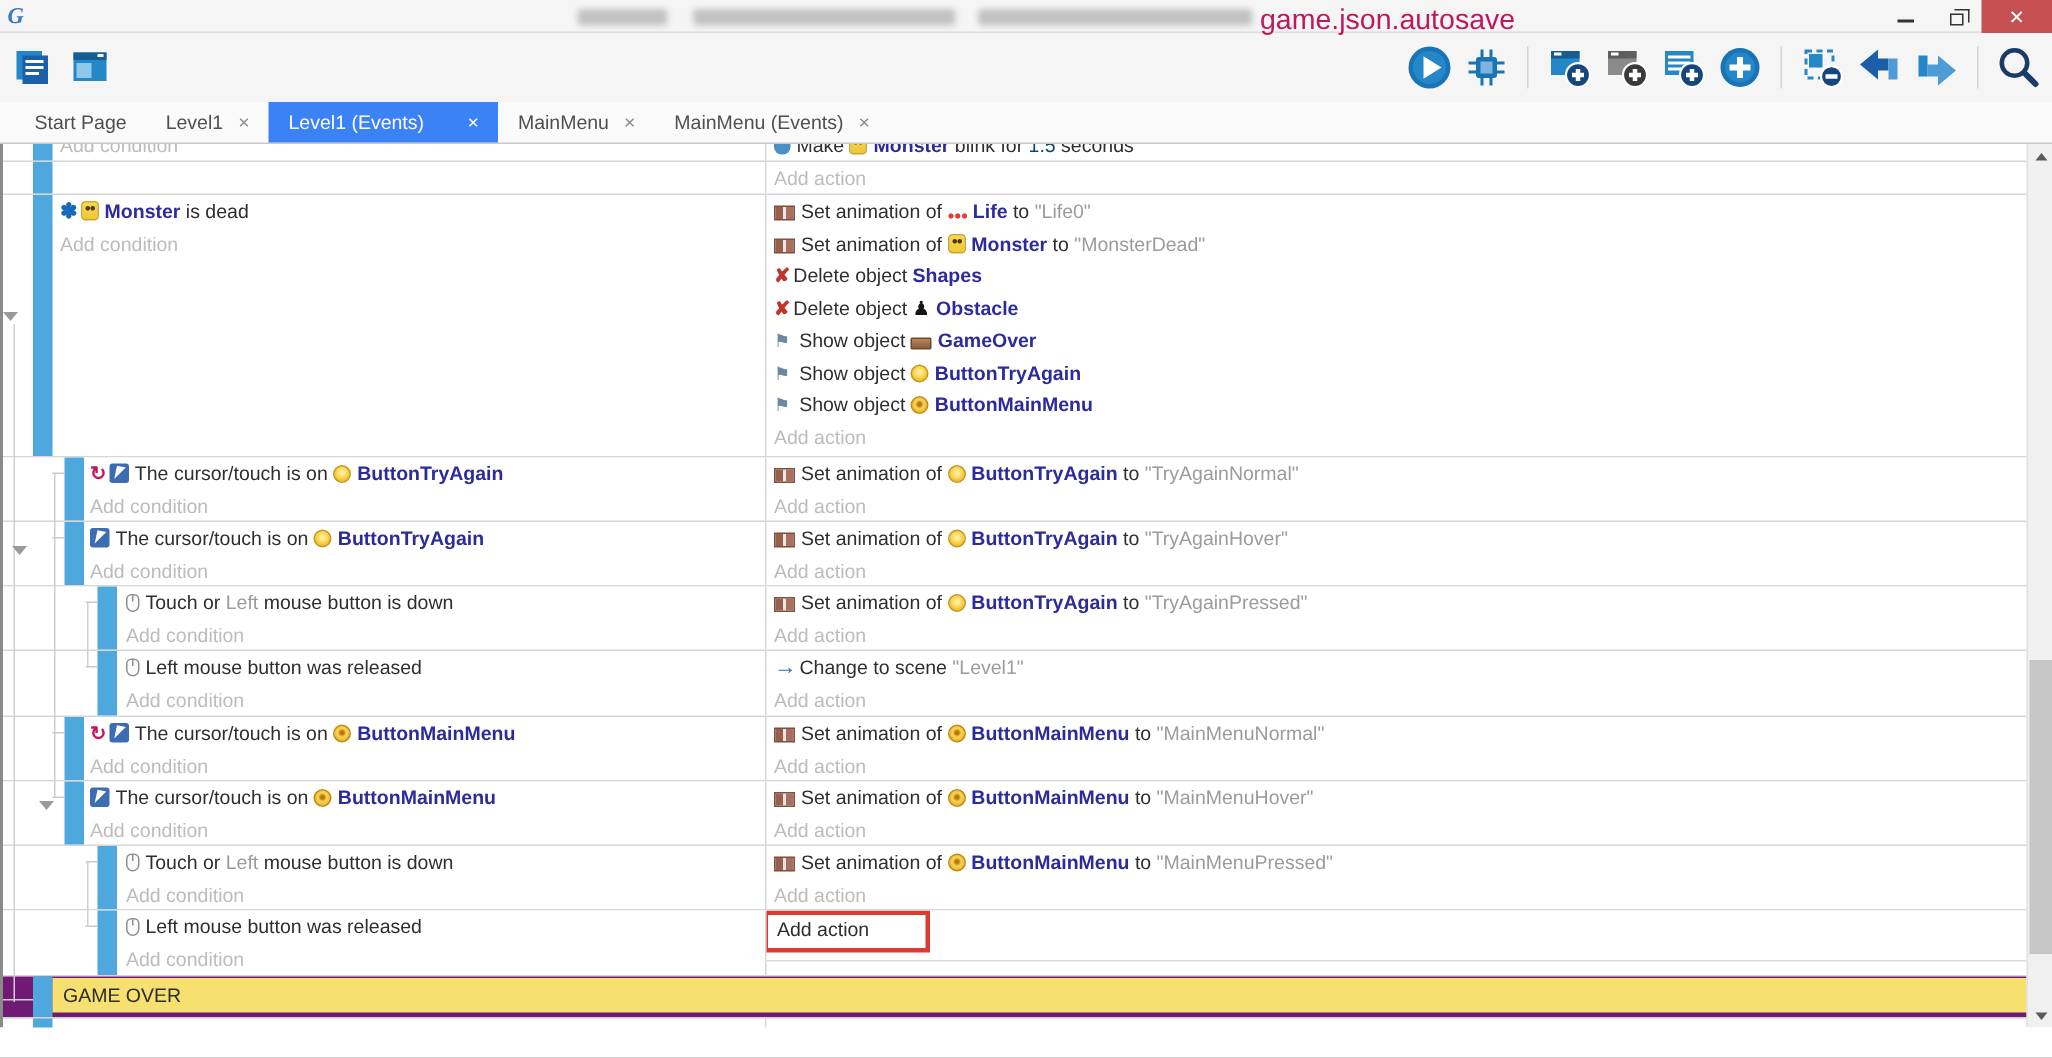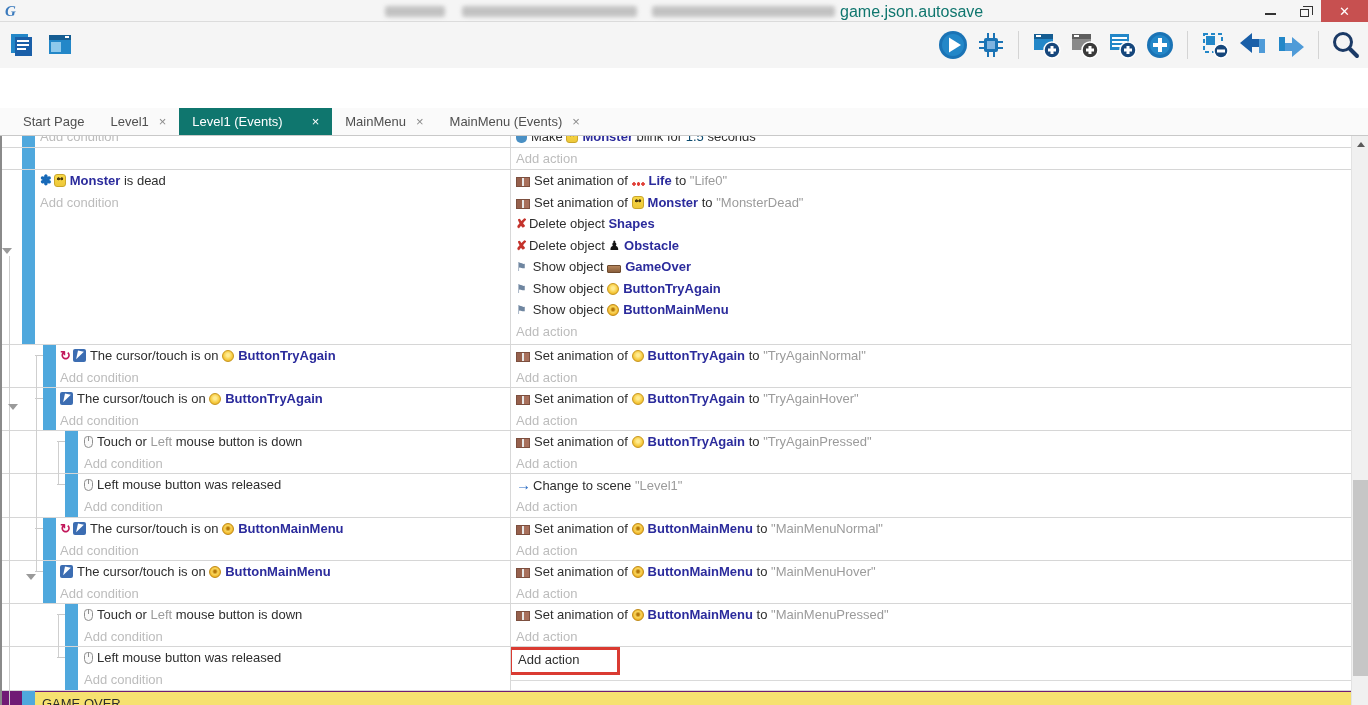--- a/index.html
+++ b/index.html
@@ -5,44 +5,44 @@
   * { box-sizing: border-box; margin: 0; padding: 0; }
   body { font-family: "Liberation Sans", sans-serif; background:#888; }
   .app { position:relative; width:1368px; height:705px; background:#fff; overflow:hidden;
          font-family:"Liberation Sans", sans-serif; }
 
   
   .titlebar { position:relative; height:22px; background:#f5f5f5; border-bottom:1px solid #dcdcdc; }
   .logo { position:absolute; left:5px; top:2px; width:18px; height:18px; font:bold italic 15px/18px "Liberation Serif",serif;
           color:#3a7abd; }
   .blur-blob { position:absolute; top:6px; height:11px; background:#b9b9b9; border-radius:3px; filter:blur(2px); opacity:.85; }
-  .title-text { position:absolute; left:840px; top:3px; font-size:16px; color:#0f766e; }
+  .title-text { position:absolute; left:840px; top:3px; font-size:19px; color:#be185d; }
   .win-controls { position:absolute; right:0; top:0; height:22px; display:flex; align-items:stretch; }
   .win-btn { width:34px; display:flex; align-items:center; justify-content:center; color:#333; font-size:12px; }
   .win-btn.min span { display:block; width:11px; height:2px; background:#333; margin-top:6px; }
   .restore-glyph { position:relative; width:9px; height:8px; border:1px solid #333; background:#f5f5f5; margin-top:3px; }
   .restore-glyph::before { content:""; position:absolute; left:2px; top:-4px; width:9px; height:8px; border:1px solid #333; border-bottom:none; border-left:none; }
   .win-btn.close { width:47px; background:#c75050; color:#fff; font-size:13px; }
 
   
   .menubar { height:20px; background:#f5f5f5; display:flex; align-items:center; padding-left:2px; border-bottom:1px solid #ececec; }
   .menu-item { padding:0 9px; font-size:12.5px; color:#222; line-height:20px; }
 
   
   .toolbar { height:46px; background:#f5f5f5; display:flex; align-items:center; padding:0 6px; }
   .tb-group { display:flex; align-items:center; gap:6px; }
   .tb-right { margin-left:auto; display:flex; align-items:center; gap:6px; }
   .tb-sep { width:1px; height:28px; background:#d4d4d4; margin:0 5px; }
   .tb-icon { width:32px; height:32px; display:flex; align-items:center; justify-content:center; }
 
   
-  .tabbar { height:28px; background:#fafafa; display:flex; align-items:stretch; padding-left:10px; border-bottom:1px solid #c9c9c9;margin-top:40px; }
+  .tabbar { height:28px; background:#fafafa; display:flex; align-items:stretch; padding-left:10px; border-bottom:1px solid #c9c9c9; }
   .tab { display:flex; align-items:center; gap:10px; padding:0 13px; font-size:13px; color:#4f4f4f; white-space:nowrap; }
   .tab .tab-close { font-size:13px; color:#8a8a8a; line-height:1; }
-  .tab.active { background:#0f766e; color:#fff;gap:29px; }
+  .tab.active { background:#3b82f6; color:#fff;gap:29px; }
   .tab.active .tab-close { color:#fff; }
 
   
   .events { position:relative; height:589px; background:#fff; overflow:hidden; }
   .left-edge { position:absolute; left:0; top:0; bottom:0; width:2px; background:#8a8a8a; z-index:5; }
 
   .evt { position:relative; display:flex; border-bottom:1px solid #d6d6d6; background:#fff; }
   .evt .bar { position:absolute; top:0; bottom:0; width:13px; background:#4fa8dd; }
   .evt.i0 .bar { left:22px; } .evt.i1 .bar { left:43px; } .evt.i2 .bar { left:65px; }
   .evt.i1 .bar::before, .evt.i2 .bar::before { content:""; position:absolute; left:-8px; top:10px; width:8px; height:1px; background:#c9c9c9; }

